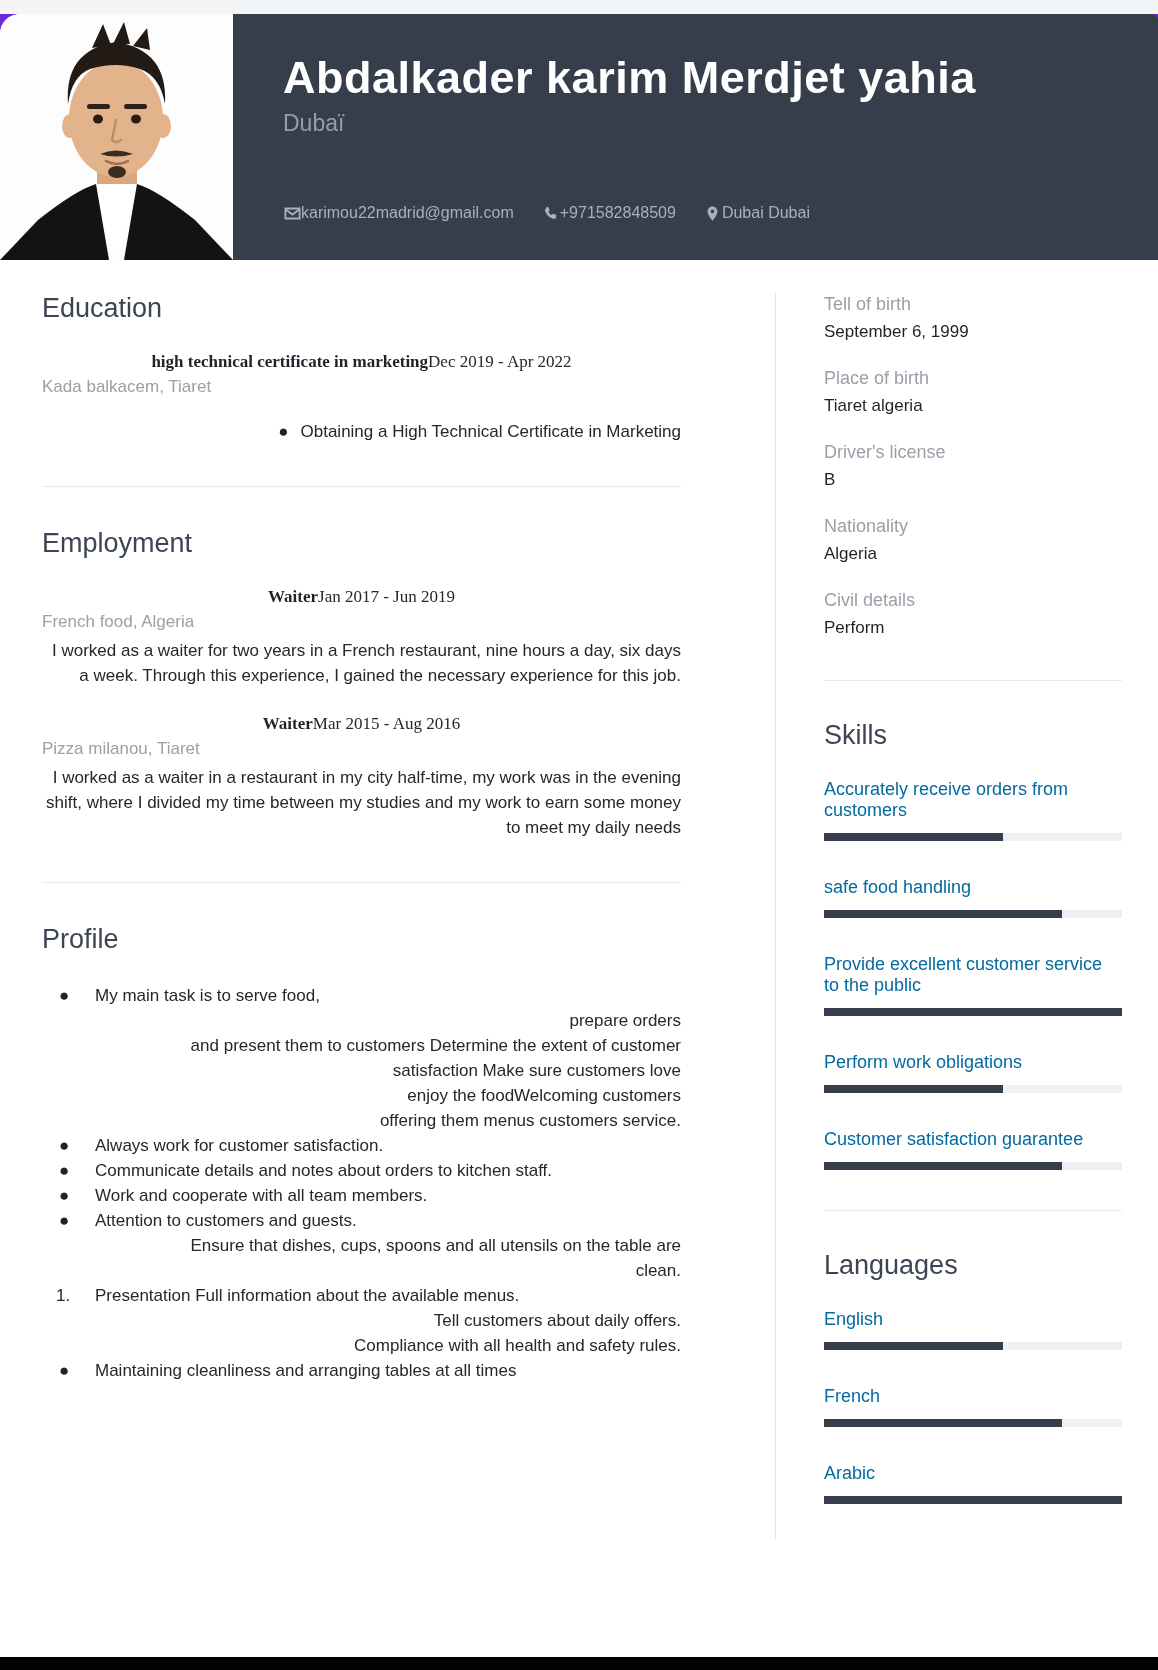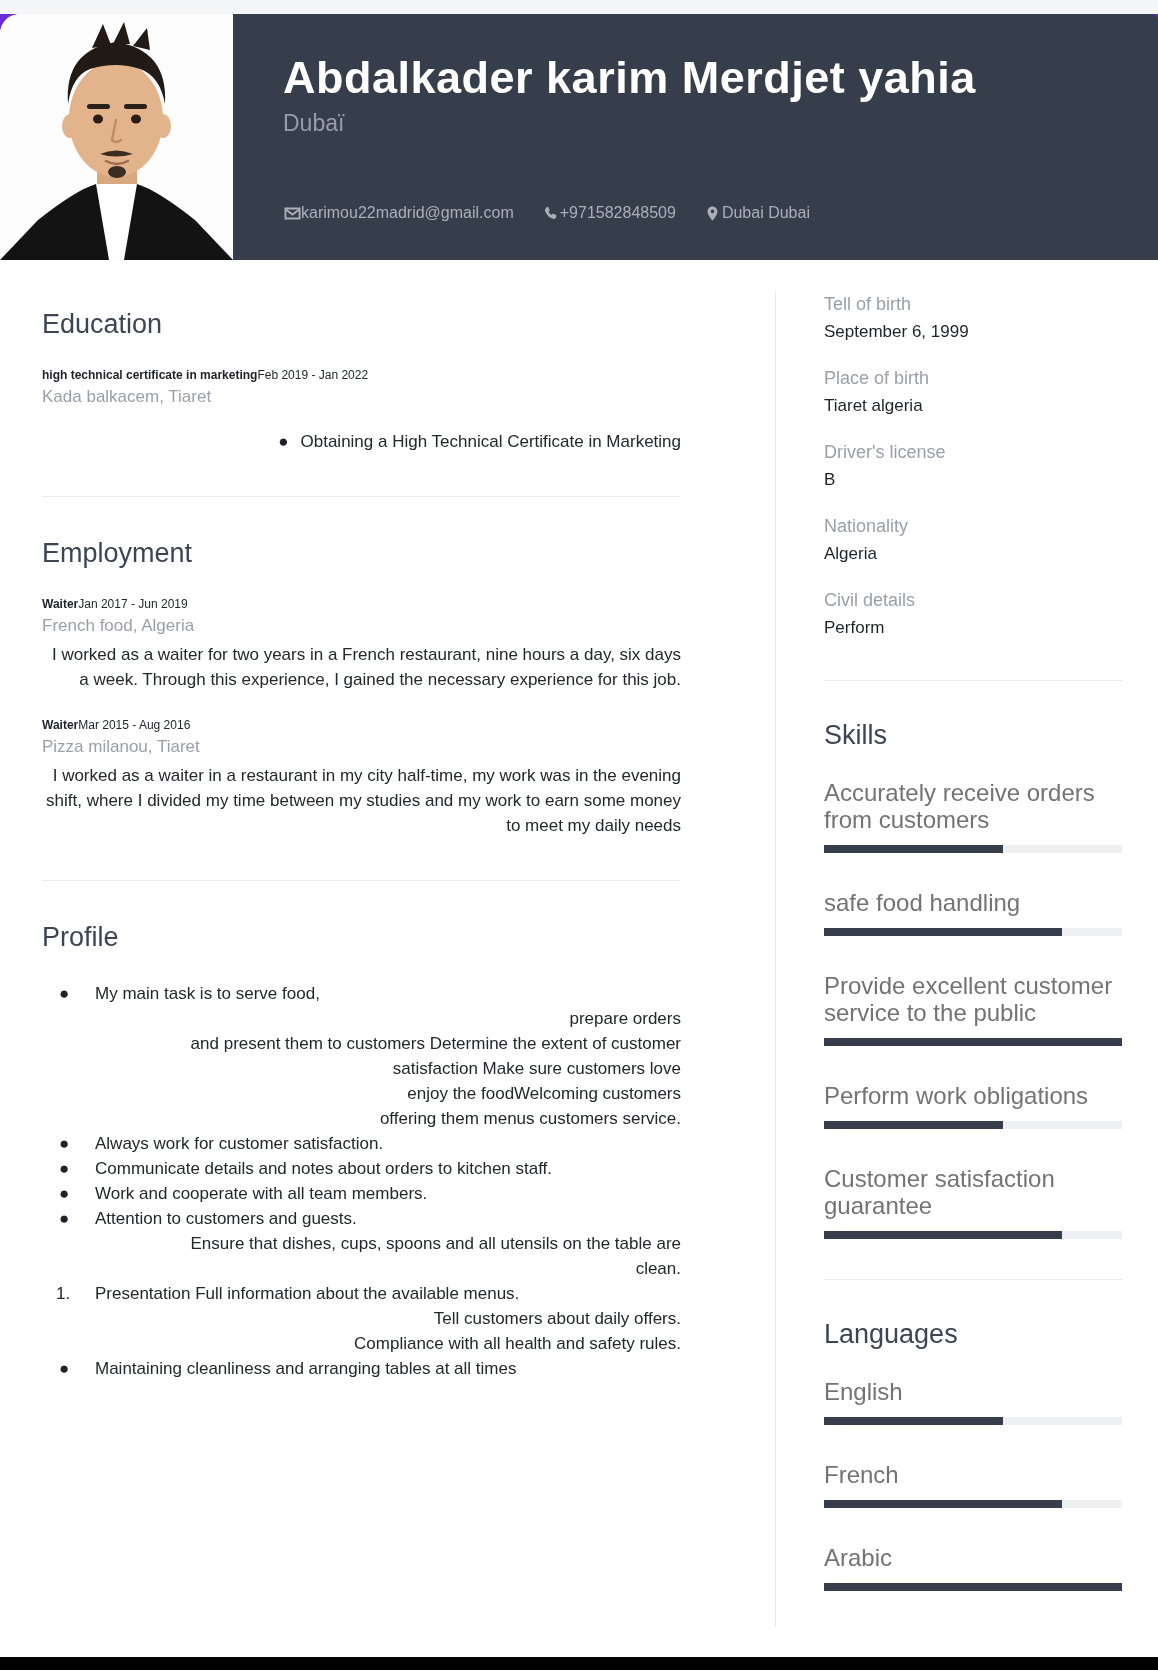--- a/index.html
+++ b/index.html
@@ -35,50 +35,50 @@
   }
   .contact { display:flex; align-items:center; }
   .cicon { display:inline-flex; width:18px; height:18px; align-items:center; justify-content:center; }
   .cicon svg { width:17px; height:17px; fill:#aab0b9; }
   
   .columns { display:flex; align-items:stretch; padding-top:32px; }
   .col-left { width:681px; padding-left:42px; }
   .vr { width:1px; background:#e4e6e9; margin-left:94px; }
   .col-right { width:298px; margin-left:48px; }
   .sec-title {
-    margin:16px 0 28px 0; font-size:27px; line-height:32px;
+    margin:0 0 28px 0; font-size:27px; line-height:32px;
     font-weight:500; color:#3d4554;
   }
   .hr { height:1px; background:#e8eaec; }
   .col-left .hr { margin:42px 0 40px 0; }
   .col-right .hr { margin:40px 0 38px 0; }
   
   .entry { margin-bottom:26px; }
-  .entry-head { display:flex; justify-content:flex-start; align-items:baseline; font-size:12px; }
+  .entry-head { display:flex; justify-content:center; align-items:baseline; font-size:17px;font-family:Liberation Serif, serif; }
   .entry-role { font-weight:700; color:#1f2228; }
   .entry-dates { color:#24272c; font-weight:400; }
   .entry-sub { margin-top:5px; font-size:17px; color:#9aa0a8; }
   .entry-desc { margin-top:6px; font-size:17px; line-height:25px; text-align:right; color:#24272c; }
   .line-right { margin-top:22px; font-size:17px; line-height:25px; text-align:right; color:#24272c; white-space:pre-line; }
   .line-right .dot { margin-right:12px; }
   
   .pf-item { font-size:17px; line-height:25px; color:#24272c; }
   .pf-bullet { display:flex; padding-left:17px; }
   .pf-bullet .dot { width:36px; flex:0 0 36px; }
   .pf-num { display:flex; padding-left:14px; }
   .pf-num .num { width:39px; flex:0 0 39px; }
   .pf-right { text-align:right; white-space:pre-line; }
   .dot { color:#1f2228; }
   
   .pd-field { margin-bottom:22px; }
   .pd-label { font-size:18px; line-height:24px; color:#9aa0a8; }
   .pd-value { font-size:17px; line-height:24px; margin-top:4px; color:#1f2228; }
   
   .meter-item { margin-bottom:36px; }
-  .meter-name { font-size:24px; line-height:27px; color:#737373; }
+  .meter-name { font-size:18px; line-height:21px; color:#0369a1; }
   .bar { margin-top:12px; height:8px; background:#eef0f2; }
   .bar-fill { height:8px; background:#353e4a; }
   .footer-bar { position:absolute; left:0; bottom:0; width:100%; height:13px; background:#020202; }
 </style>
 </head>
 <body>
 
 <div class="page">
   <div class="top-strip"></div>
 
@@ -141,21 +141,21 @@
   </header>
 
   <div class="columns">
     <div class="col-left">
 
       <section>
         <h2 class="sec-title">Education</h2>
         <div class="entry">
           <div class="entry-head">
             <span class="entry-role">high technical certificate in marketing</span>
-            <span class="entry-dates">Feb 2019 - Jan 2022</span>
+            <span class="entry-dates">Dec 2019 - Apr 2022</span>
           </div>
           <div class="entry-sub">Kada balkacem, Tiaret</div>
           <div class="line-right"><span class="dot">●</span><span>Obtaining a High Technical Certificate in Marketing</span></div>
         </div>
       </section>
 
       <div class="hr"></div>
 
       <section>
         <h2 class="sec-title">Employment</h2>

